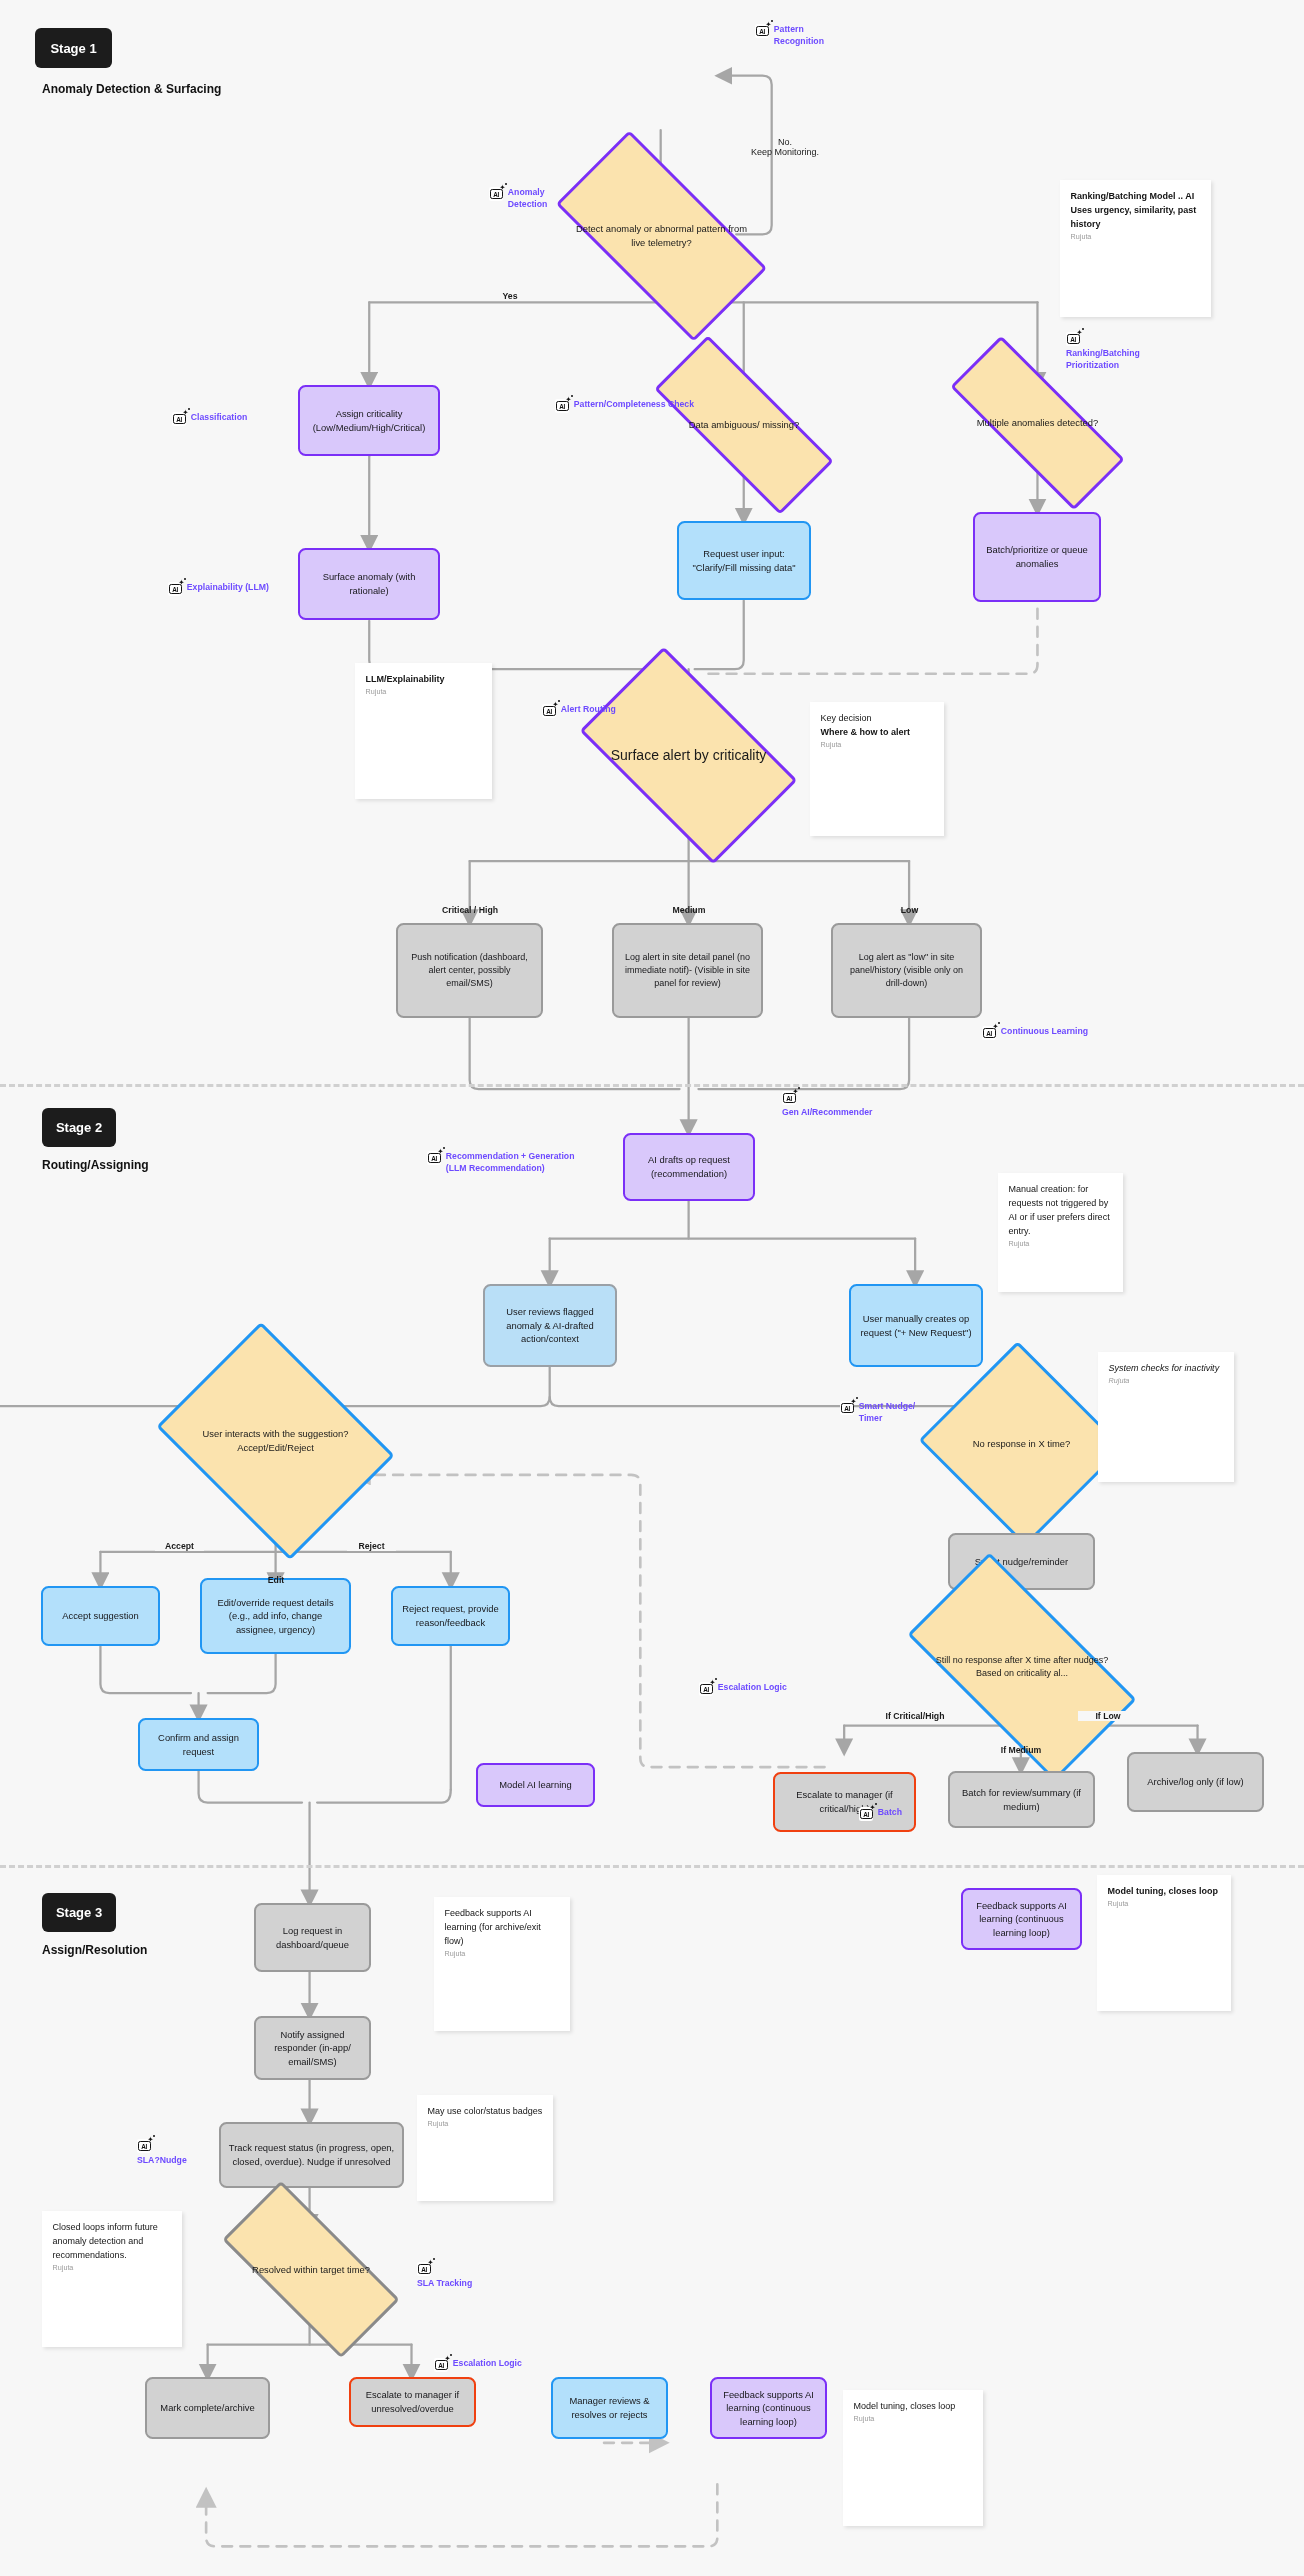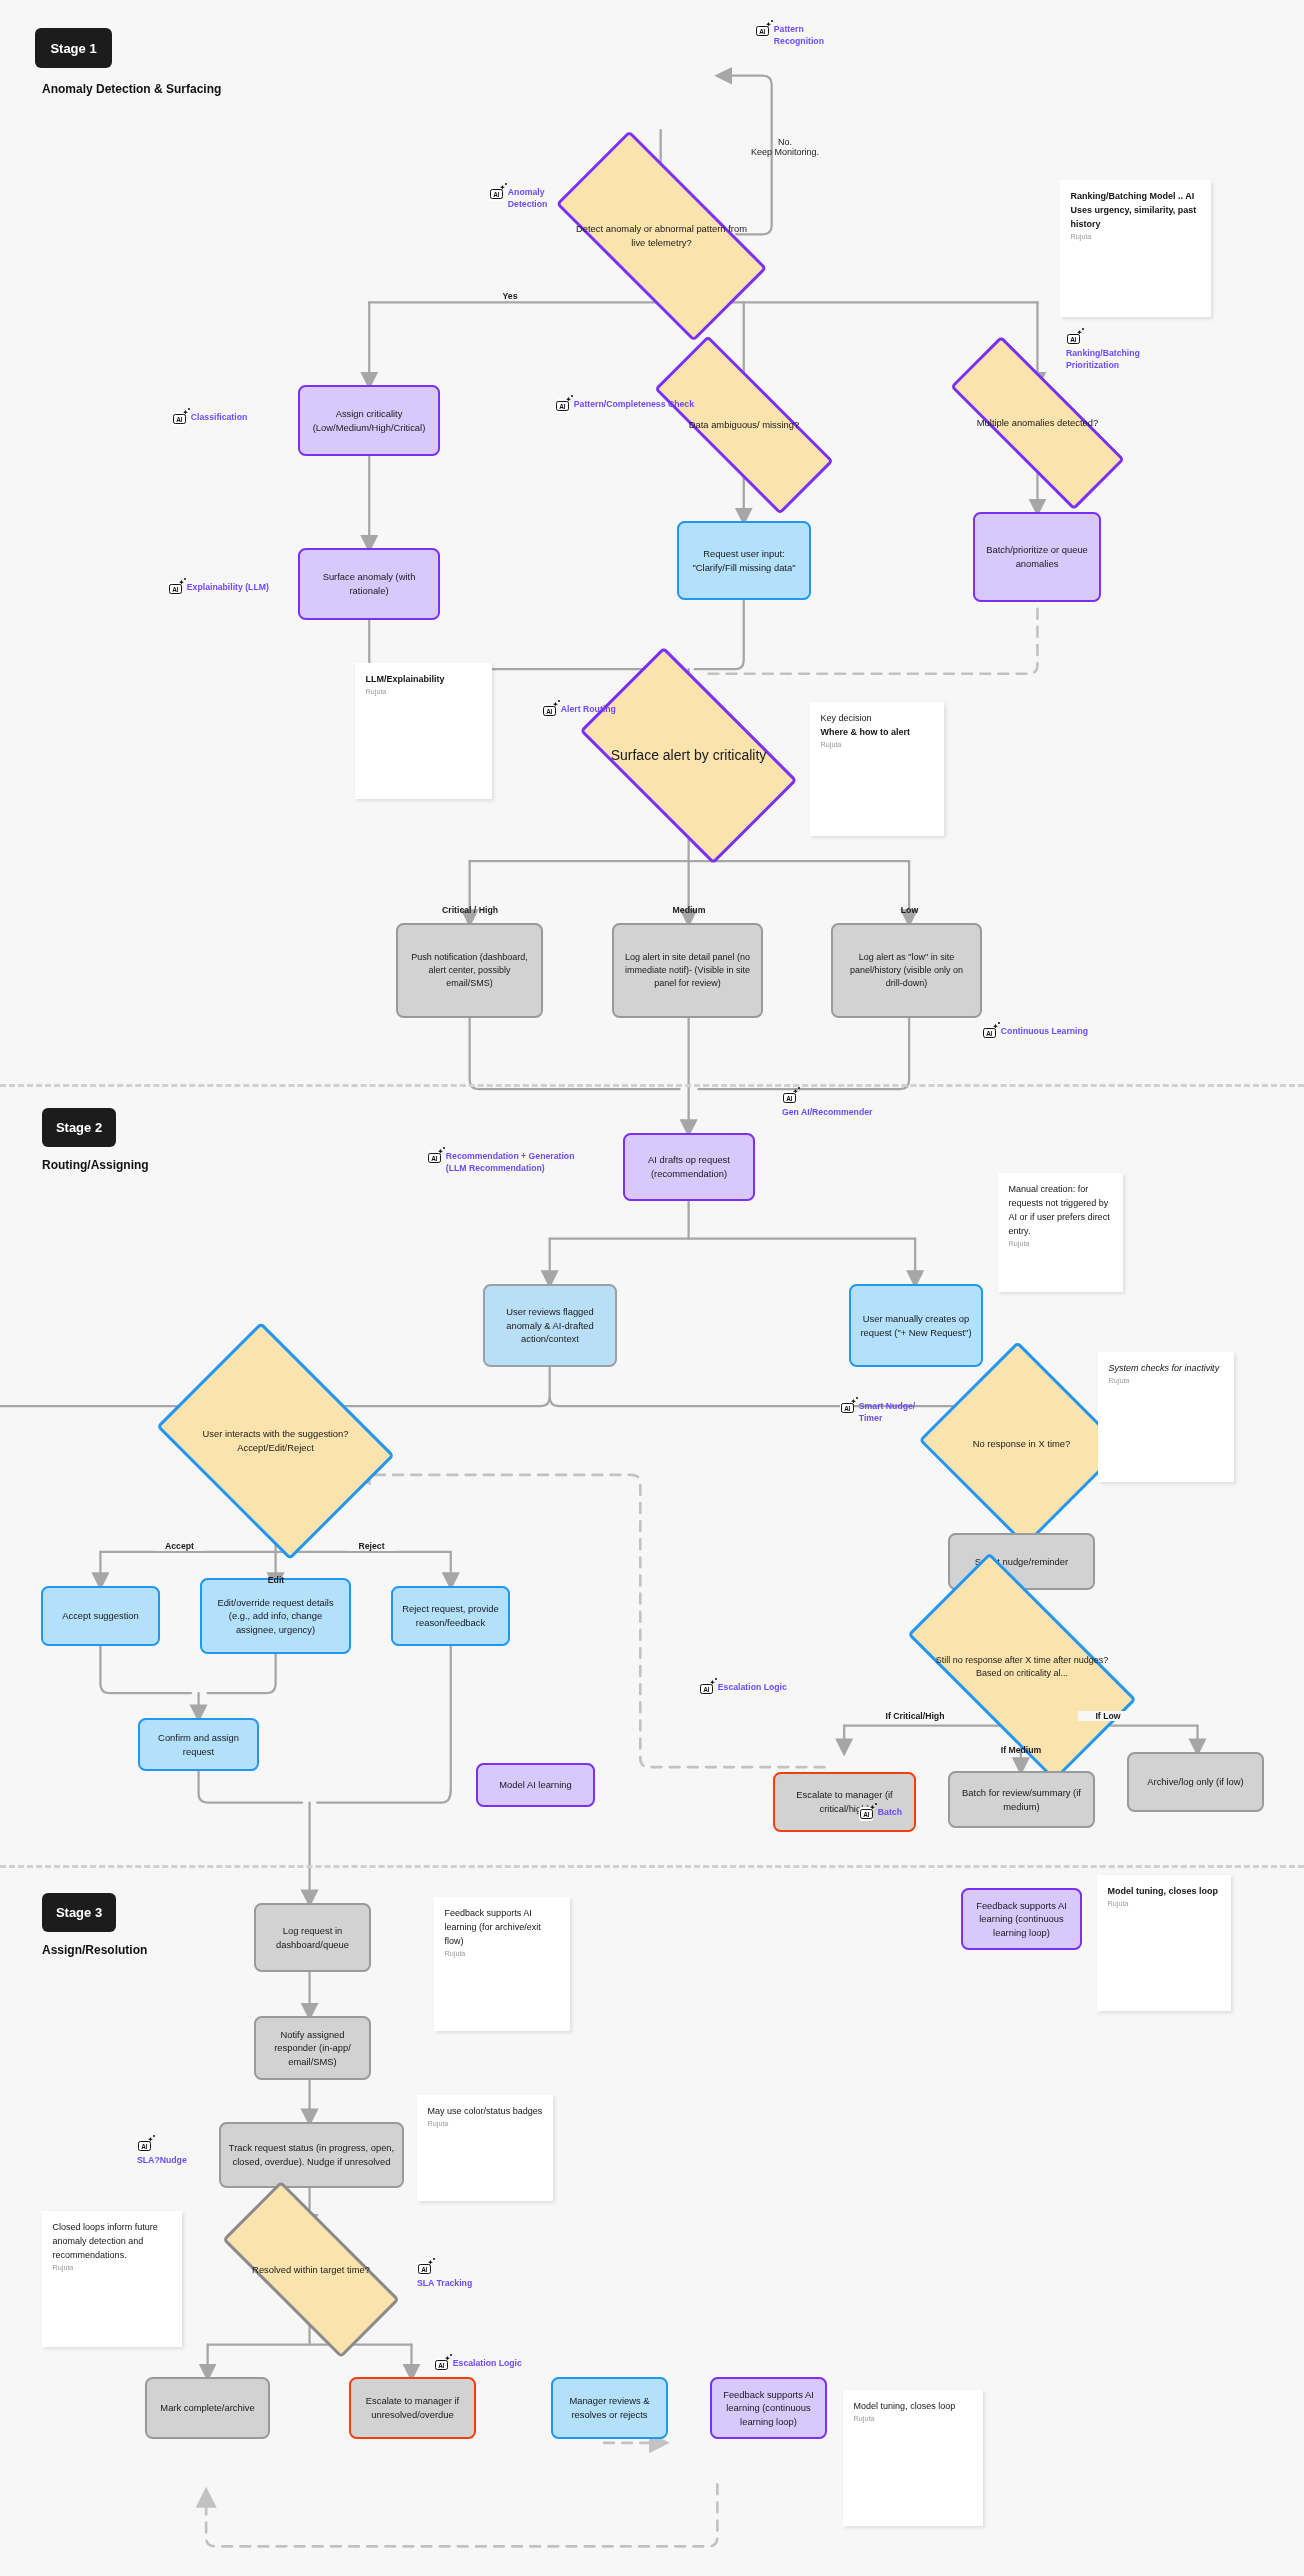--- a/index.html
+++ b/index.html
@@ -276,21 +276,21 @@
 
   <div class="node n-gray" style="left:219px; top:2122px; width:185px; height:66px; font-size:9.4px;">Track request status (in progress, open, closed, overdue). Nudge if unresolved</div>
 
   <div class="diamond graybd" style="left:227px; top:2228px; width:168px; height:83px; font-size:9.4px;">
     <div class="dshape"></div>
     <div class="dtext">Resolved within target time?</div>
   </div>
 
   <div class="node n-gray" style="left:145px; top:2377px; width:125px; height:62px; font-size:9.4px;">Mark complete/archive</div>
 
-  <div class="node n-gray-red" style="left:349px; top:2377px; width:127px; height:62px; font-size:9.4px;">Escalate to manager if unresolved/overdue</div>
+  <div class="node n-gray-red" style="left:349px; top:2377px; width:127px; height:50px; font-size:9.4px;">Escalate to manager if unresolved/overdue</div>
 
   <div class="node n-blue" style="left:551px; top:2377px; width:117px; height:62px; font-size:9.4px;">Manager reviews &amp; resolves or rejects</div>
 
   <div class="node n-purple" style="left:710px; top:2377px; width:117px; height:62px; font-size:9.4px;">Feedback supports AI learning (continuous learning loop)</div>
 
   <div class="node n-purple" style="left:961px; top:1888px; width:121px; height:62px; font-size:9.4px;">Feedback supports AI learning (continuous learning loop)</div>
 
   <div class="note" style="left:1060px; top:180px; width:151px; height:137px;">
     <div class="ntext" style="font-weight:bold;">Ranking/Batching Model .. AI Uses urgency, similarity, past history</div>
     <div class="nauthor">Rujuta</div>

